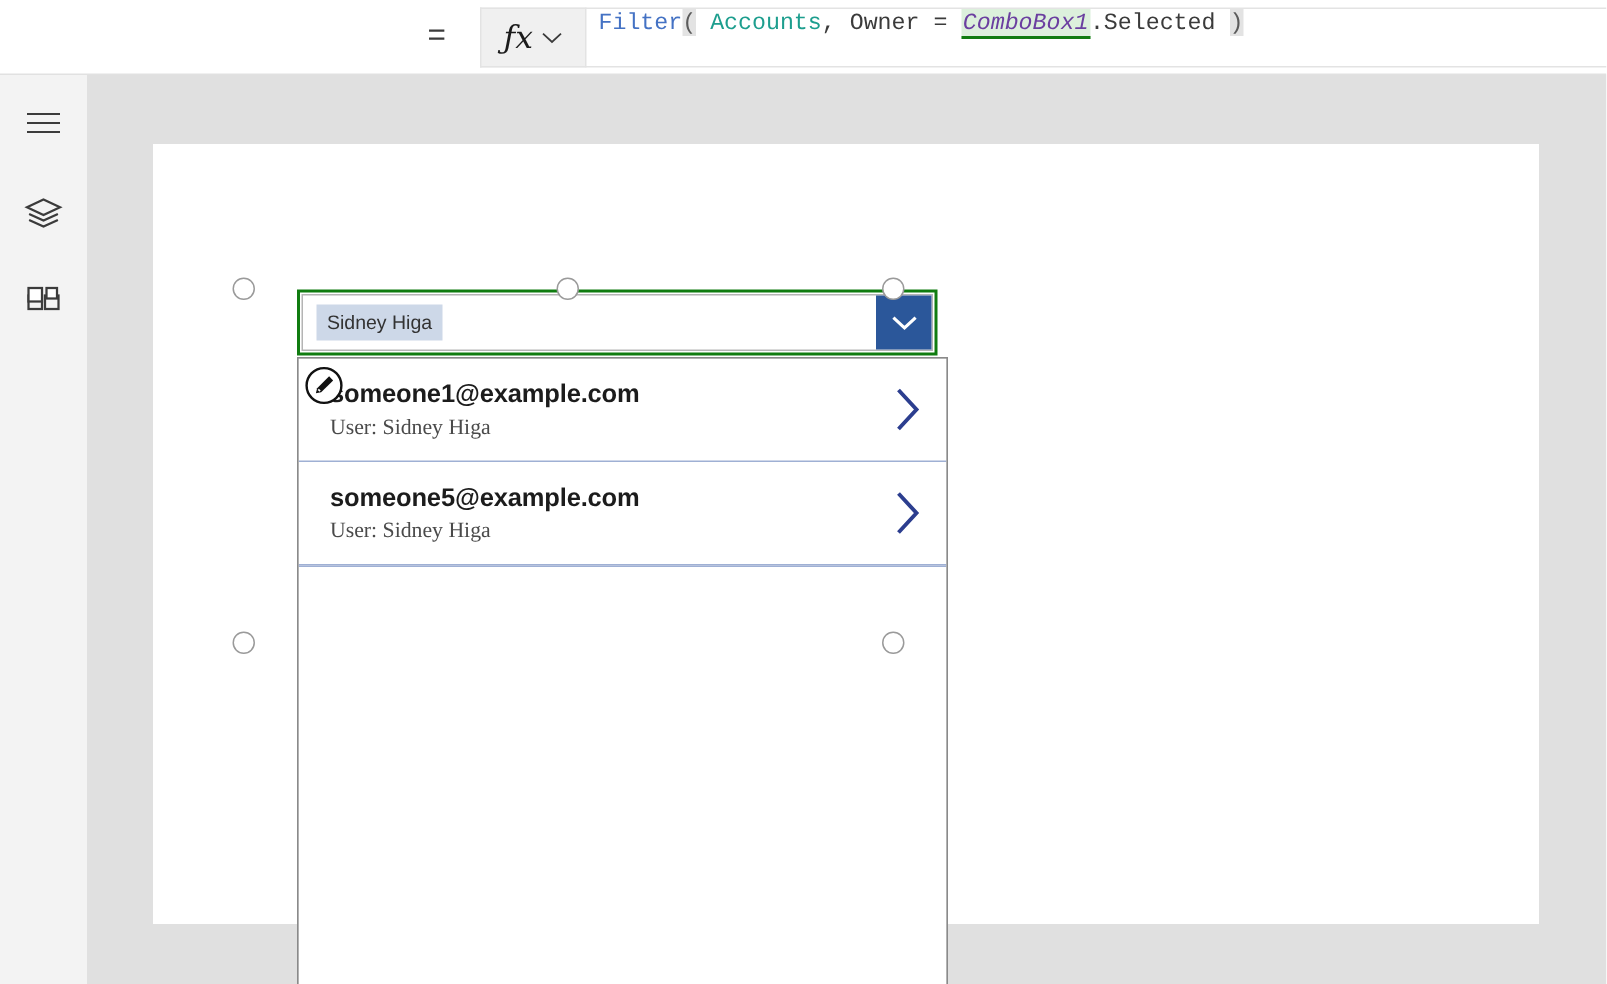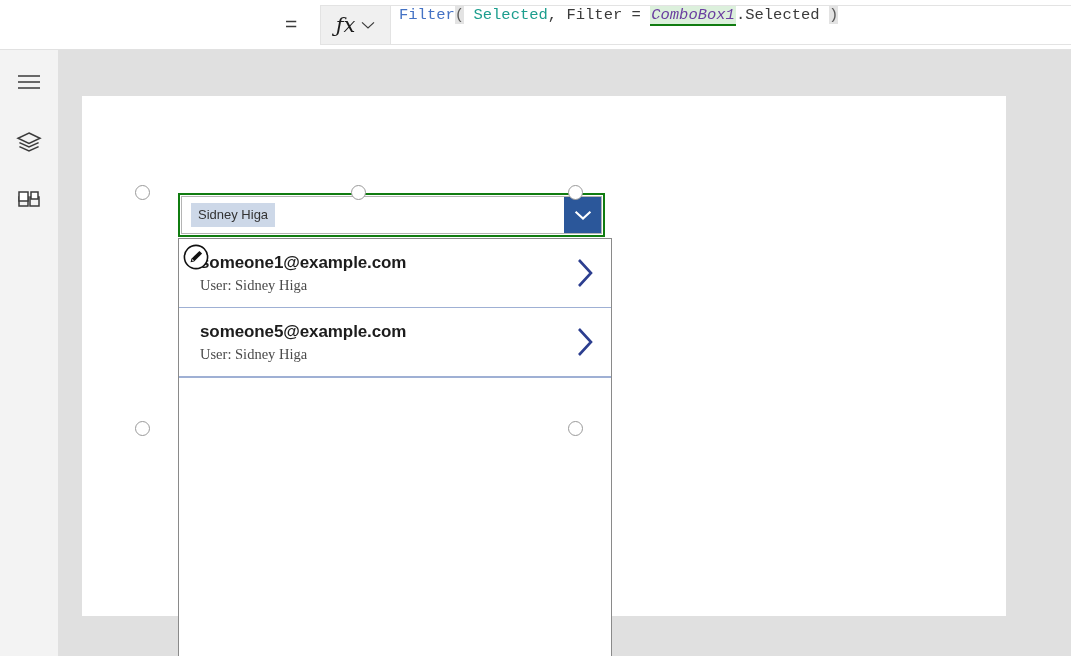--- a/index.html
+++ b/index.html
@@ -141,21 +141,21 @@
   .workspace {
     position: absolute;
     left: 58px; top: 50px;
     width: 1013px; height: 606px;
     background: #e0e0e0;
     overflow: hidden;
   }
 
   .screen {
     position: absolute;
-    left: 24px; top: 46px;
+    left: 44px; top: 46px;
     width: 924px; height: 520px;
     background: #ffffff;
   }
 
   
   .combobox {
     position: absolute;
     left: 99px; top: 100px;
     width: 421px; height: 38px;
     background: #ffffff;
@@ -284,22 +284,22 @@
       <span class="fx">ƒx</span>
       <svg class="chev-sm" viewBox="0 0 14 9">
         <path d="M1 1.4 L7 7 L13 1.4" fill="none" stroke="#3b3b3b" stroke-width="1.2"></path>
       </svg>
     </div>
 
     <div class="formula-input" id="formula-input">
         <span class="tok tok-fn">Filter</span>
         <span class="tok tok-paren">(</span>
         <span class="tok tok-plain"> </span>
-        <span class="tok tok-table">Selected</span>
-        <span class="tok tok-plain">, Filter = </span>
+        <span class="tok tok-table">Accounts</span>
+        <span class="tok tok-plain">, Owner = </span>
         <span class="tok tok-ctrl">ComboBox1</span>
         <span class="tok tok-plain">.Selected </span>
         <span class="tok tok-paren">)</span>
       </div>
   </div>
 
   <div class="rail">
 
     <div class="rail-btn" style="top:12px">
       <svg width="24" height="16" viewBox="0 0 24 16">

